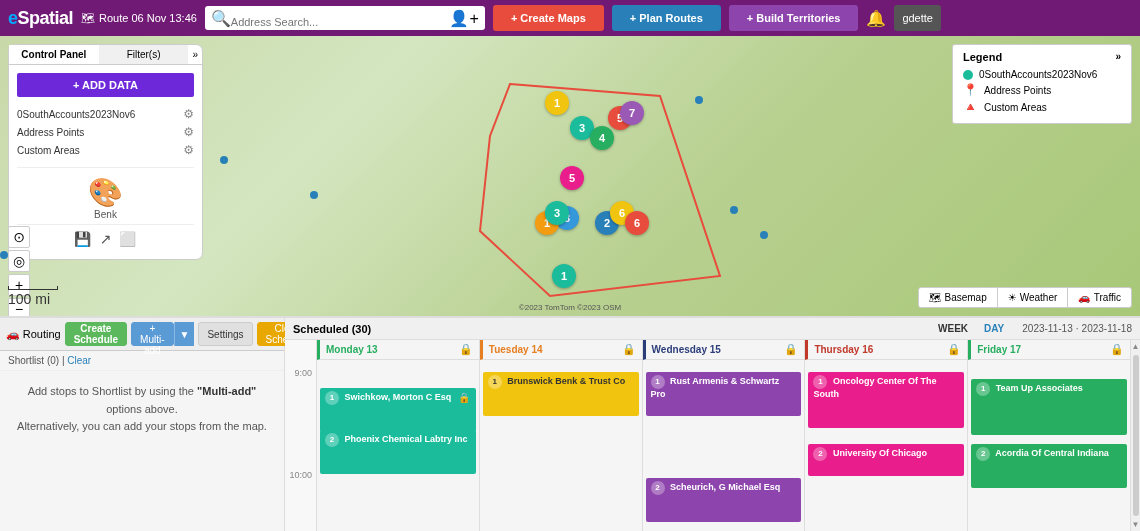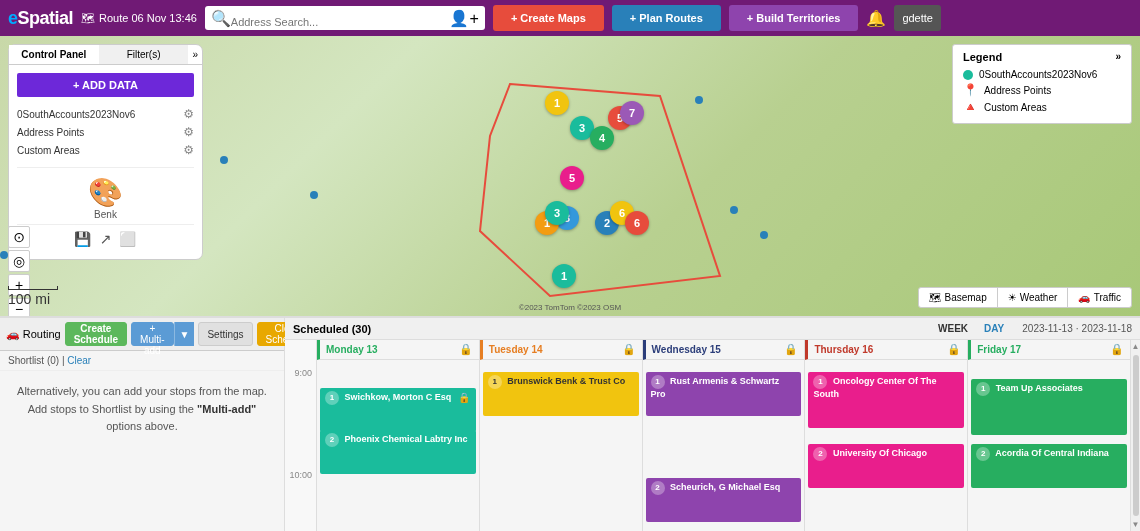--- a/index.html
+++ b/index.html
@@ -317,26 +317,26 @@
       </div>
       <button class="rt-btn rt-btn-gray">Settings</button>
       <button class="rt-btn rt-btn-orange">Clear Schedule</button>
       <button class="rt-expand">⤢</button>
     </div>
     <div id="shortlist-bar">
       <span>Shortlist (0)</span> |
       <a>Clear</a>
     </div>
     <div id="shortlist-content">
-      <p>Alternatively, you can add your stops from the map.</p>
       <p>
         <span>Add stops to Shortlist by using the</span>
         <b>"Multi-add"</b>
         <span>options above.</span>
       </p>
+      <p>Alternatively, you can add your stops from the map.</p>
     </div>
   </div>
 
   <div id="schedule-panel">
     <div id="schedule-header">
       <span id="sched-title">Scheduled (30)</span>
       <div id="week-toggle">
         <button class="week-btn active">WEEK</button>
         <button class="week-btn">DAY</button>
       </div>
@@ -396,21 +396,21 @@
 
         <div class="day-col">
           <div class="day-header day-color-thu">
             <span>Thursday 16</span>
             <span class="lock-icon">🔒</span>
           </div>
           <div class="sched-event ev-pink" style="top:32px;height:56px;">
             <span class="event-num">1</span>
             <span>Oncology Center Of The South</span>
           </div>
-          <div class="sched-event ev-pink" style="top:104px;height:44px;">
+          <div class="sched-event ev-pink" style="top:104px;height:32px;">
             <span class="event-num">2</span>
             <span>University Of Chicago</span>
           </div>
         </div>
 
         <div class="day-col">
           <div class="day-header day-color-fri">
             <span>Friday 17</span>
             <span class="lock-icon">🔒</span>
           </div>

